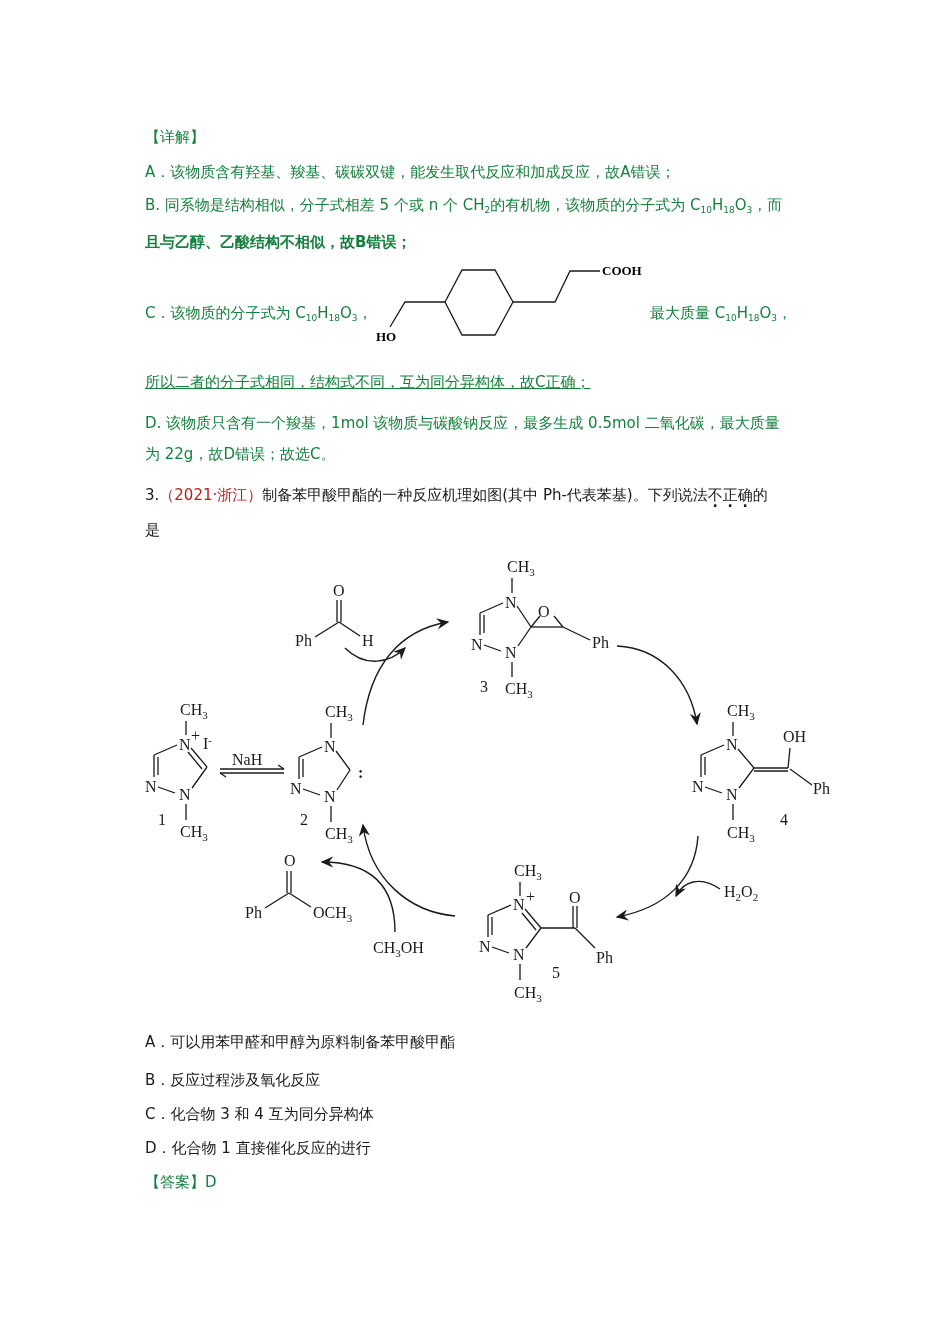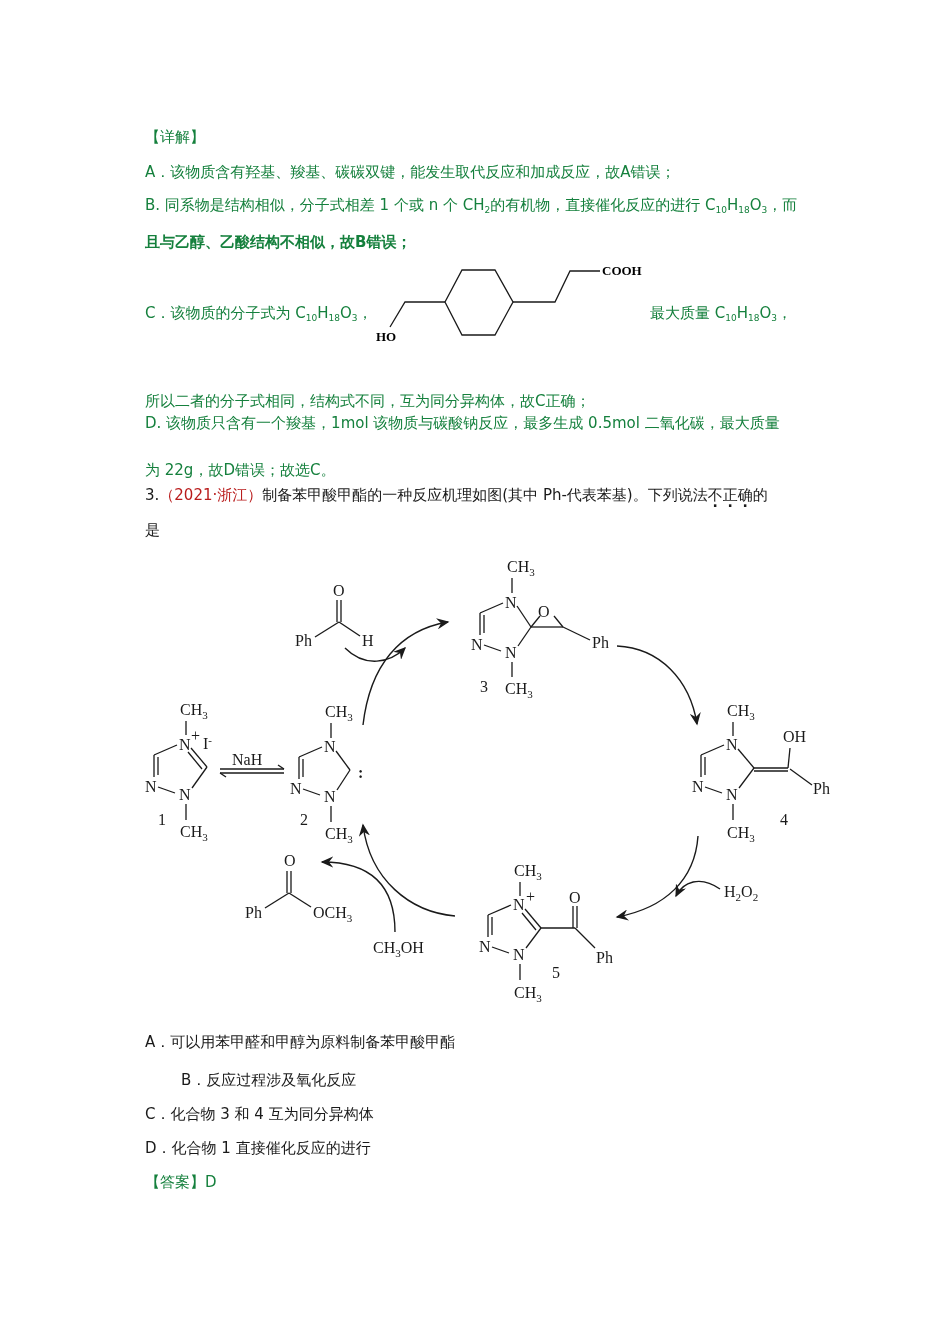--- a/index.html
+++ b/index.html
@@ -16,38 +16,38 @@
   .chem { font-family: "Liberation Serif", "DejaVu Serif", serif; font-size: 16px; fill: #1a1a1a; }
   .chemb { font-family: "Liberation Serif", "DejaVu Serif", serif; font-size: 13px; font-weight: bold; fill: #000; }
   .bond { stroke: #1a1a1a; stroke-width: 1.3; fill: none; }
   .arrow { stroke: #1a1a1a; stroke-width: 1.4; fill: none; }
 </style>
 </head>
 <body>
 
 <div class="line red" style="top:127px;">【详解】</div>
 <div class="line red" style="top:162px;text-align:right;">A．该物质含有羟基、羧基、碳碳双键，能发生取代反应和加成反应，故A错误；</div>
-<div class="line red" style="top:195px;"><span>B. 同系物是结构相似，分子式相差 1 个或 n 个 CH</span><span class="sub">2</span><span>的有机物，直接催化反应的进行 C</span><span class="sub">10</span><span>H</span><span class="sub">18</span><span>O</span><span class="sub">3</span><span>，而</span></div>
+<div class="line red" style="top:195px;"><span>B. 同系物是结构相似，分子式相差 5 个或 n 个 CH</span><span class="sub">2</span><span>的有机物，该物质的分子式为 C</span><span class="sub">10</span><span>H</span><span class="sub">18</span><span>O</span><span class="sub">3</span><span>，而</span></div>
 <div class="line red" style="top:232px;font-weight:bold;">且与乙醇、乙酸结构不相似，故B错误；</div>
 <div class="line red" style="top:303px;"><span>C．该物质的分子式为 C</span><span class="sub">10</span><span>H</span><span class="sub">18</span><span>O</span><span class="sub">3</span><span>，</span></div>
 <div class="line red" style="top:303px; left:650px;"><span>最大质量 C</span><span class="sub">10</span><span>H</span><span class="sub">18</span><span>O</span><span class="sub">3</span><span>，</span></div>
 
 <svg width="950" height="1344" style="pointer-events:none;">
   <g class="bond">
     <polyline points="390,327 405,302 445,302"></polyline>
     <polygon points="445,302 462,270 495,270 513,302 495,335 462,335"></polygon>
     <polyline points="513,302 555,302 570,271 600,271"></polyline>
   </g>
   <text class="chemb" x="376" y="341">HO</text>
   <text class="chemb" x="602" y="275">COOH</text>
 </svg>
 
-<div class="line red" style="top:391px;">所以二者的分子式相同，结构式不同，互为同分异构体，故C正确；</div>
+<div class="line red" style="top:372px;text-decoration:underline;">所以二者的分子式相同，结构式不同，互为同分异构体，故C正确；</div>
 <div class="line red" style="top:413px;">D. 该物质只含有一个羧基，1mol 该物质与碳酸钠反应，最多生成 0.5mol 二氧化碳，最大质量</div>
-<div class="line red" style="top:460px;">为 22g，故D错误；故选C。</div>
+<div class="line red" style="top:444px;">为 22g，故D错误；故选C。</div>
 
 <div class="line dark" style="top:485px;">
   <span>3.</span><span class="blue">（2021·浙江）</span><span>制备苯甲酸甲酯的一种反应机理如图(其中 Ph-代表苯基)。下列说法</span><span class="emph">不</span><span class="emph">正</span><span class="emph">确</span><span>的</span>
 </div>
 <div class="line dark" style="top:520px;">是</div>
 
 <svg width="950" height="1344" style="pointer-events:none;">
   <defs>
     <marker id="ah" markerWidth="10" markerHeight="8" refX="8" refY="4" orient="auto">
       <path d="M0,0 L9,4 L0,8 L3,4 Z" fill="#1a1a1a"></path>
@@ -200,16 +200,16 @@
     <path class="arrow" d="M345,648 C365,668 390,663 405,648" marker-end="url(#ah)"></path>
     <path class="arrow" d="M617,646 C660,648 690,680 697,724" marker-end="url(#ah)"></path>
     <path class="arrow" d="M698,836 C695,880 665,908 617,917" marker-end="url(#ah)"></path>
     <path class="arrow" d="M720,889 C700,875 683,882 676,896" marker-end="url(#ah)"></path>
     <path class="arrow" d="M455,916 C410,912 370,880 363,825" marker-end="url(#ah)"></path>
     <path class="arrow" d="M395,932 C395,885 370,862 322,862" marker-end="url(#ah)"></path>
   </g>
 </svg>
 
 <div class="line dark" style="top:1032px;">A．可以用苯甲醛和甲醇为原料制备苯甲酸甲酯</div>
-<div class="line dark" style="top:1070px;margin-left:36px;">B．反应过程涉及氧化反应</div>
+<div class="line dark" style="top:1070px;">B．反应过程涉及氧化反应</div>
 <div class="line dark" style="top:1104px;">C．化合物 3 和 4 互为同分异构体</div>
 <div class="line dark" style="top:1138px;">D．化合物 1 直接催化反应的进行</div>
 <div class="line red" style="top:1172px;">【答案】D</div>
 
 </body></html>

